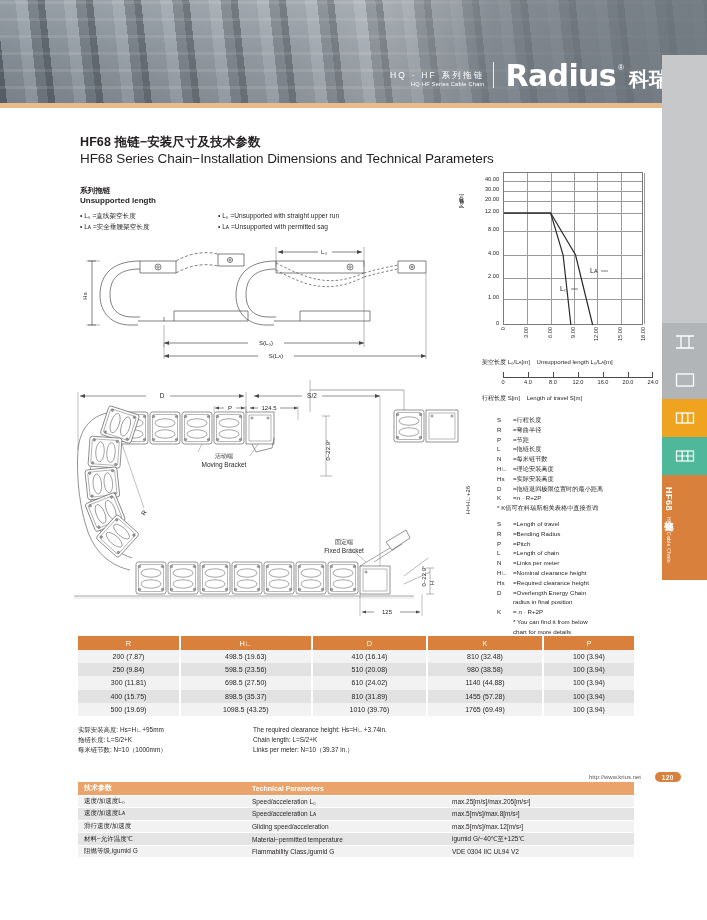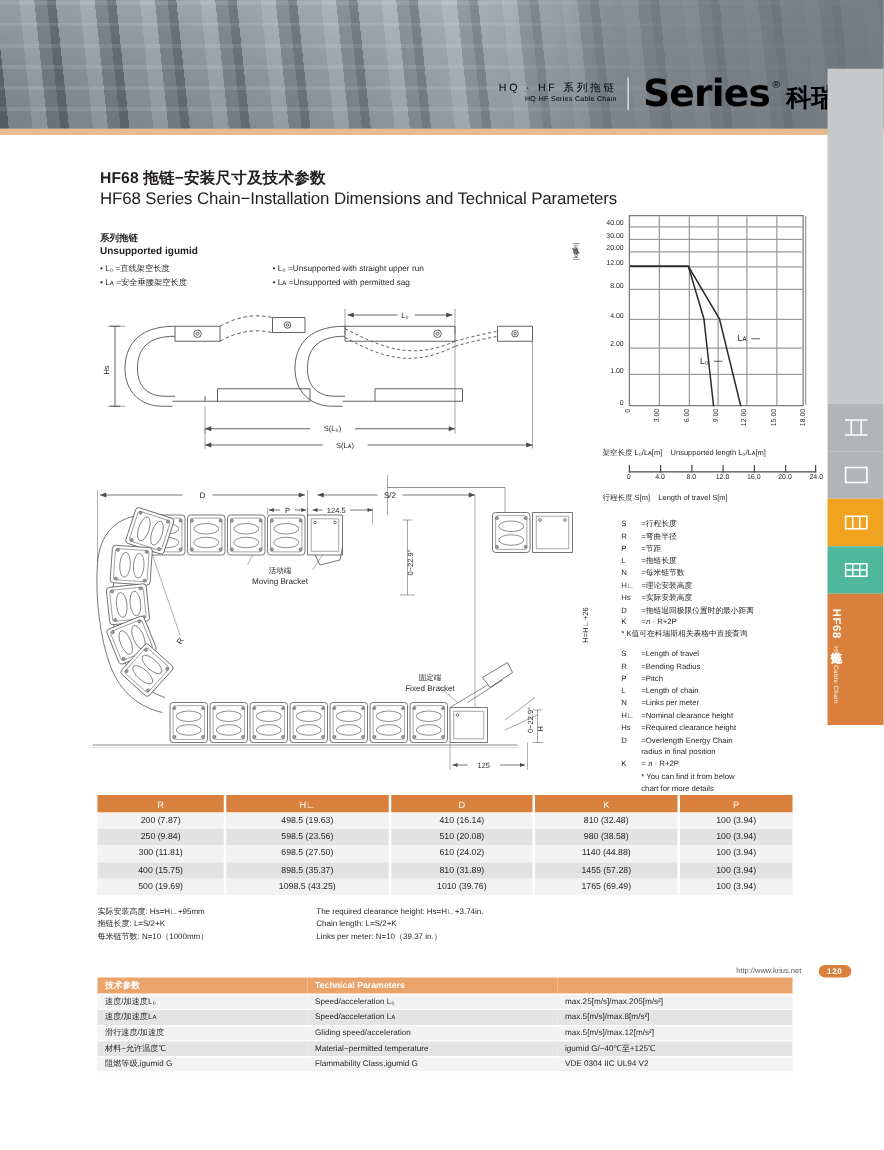--- a/index.html
+++ b/index.html
@@ -42,22 +42,22 @@
     position: absolute; right: 0; top: 0; width: 330px; height: 103px;
     background: linear-gradient(90deg, rgba(110,118,126,0) 0%, rgba(104,112,120,0.55) 35%, rgba(108,116,124,0.85) 100%);
   }
   .banner-rule {
     position: absolute; left: 0; top: 103px; width: 707px; height: 5px;
     background: #e7bb8e;
   }
 
   .hdr-brandwrap {
     position: absolute; right: 18px; top: 62px;
-    display: flex; align-items: center; gap: 9px;
-    color: #000000;
+    display: flex; align-items: flex-end; gap: 9px;
+    color: #ffffff;
   }
   .hdr-series { text-align: right; line-height: 1.08; padding-bottom: 3px; }
   .hdr-series .cn {
     font-size: 8.5px; letter-spacing: 2.2px; white-space: nowrap; font-weight: 400;
   }
   .hdr-series .en {
     font-size: 5.6px; letter-spacing: 0.25px; white-space: nowrap; margin-top: 1px;
   }
   .hdr-divider { width: 1px; height: 26px; background: rgba(255,255,255,0.85); margin: 0 2px 2px 0; }
   .hdr-krius { display: flex; align-items: flex-start; gap: 5px; }
@@ -206,35 +206,35 @@
   <div class="banner-photo"></div>
   <div class="banner-shade"></div>
 
   <div class="hdr-brandwrap">
     <div class="hdr-series">
       <div class="cn">HQ · HF 系列拖链</div>
       <div class="en">HQ·HF Series Cable Chain</div>
     </div>
     <div class="hdr-divider"></div>
     <div class="hdr-krius">
-      <span class="latin">Series</span>
+      <span class="latin">Radius</span>
       <span class="reg">®</span>
       <span class="cn2">科瑞斯</span>
     </div>
   </div>
 </div>
 <div class="banner-rule"></div>
 
 <div class="page">
 
   <div class="title-cn">HF68 拖链−安装尺寸及技术参数</div>
   <div class="title-en">HF68 Series Chain−Installation Dimensions and Technical Parameters</div>
 
   <div class="sec-cn">系列拖链</div>
-  <div class="sec-en">Unsupported igumid</div>
+  <div class="sec-en">Unsupported length</div>
 
   <div class="bullets">
     <div class="row">
       <span class="c1">• L₀ =直线架空长度</span>
       <span class="c2">• L₀ =Unsupported with straight upper run</span>
     </div>
     <div class="row">
       <span class="c1">• Lᴀ =安全垂腰架空长度</span>
       <span class="c2">• Lᴀ =Unsupported with permitted sag</span>
     </div>

